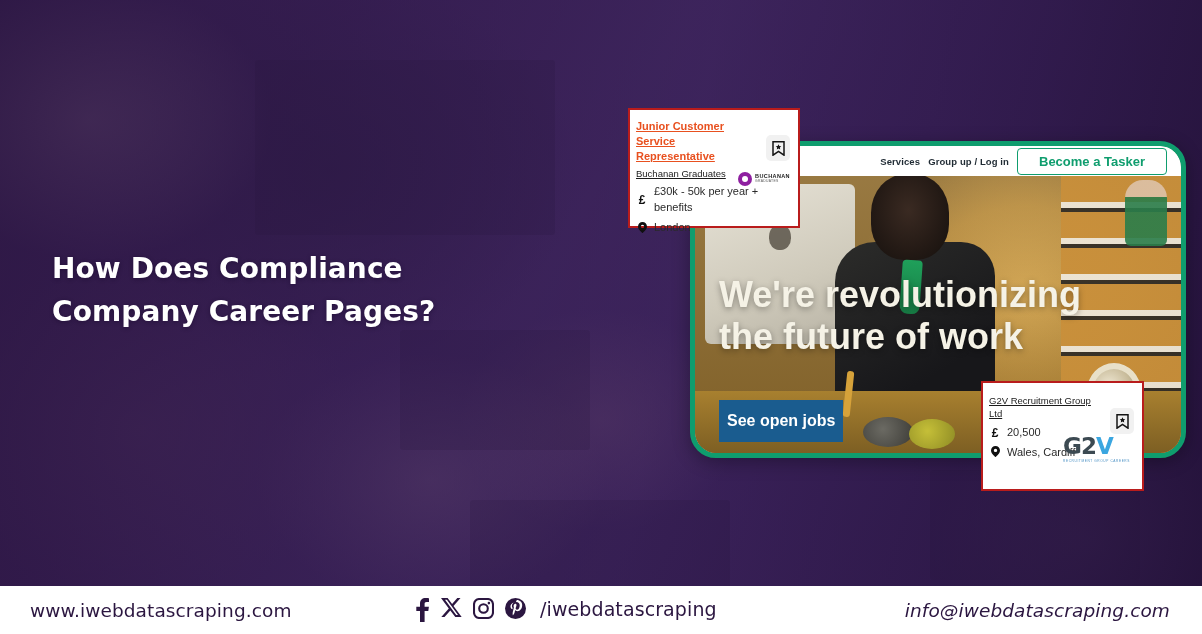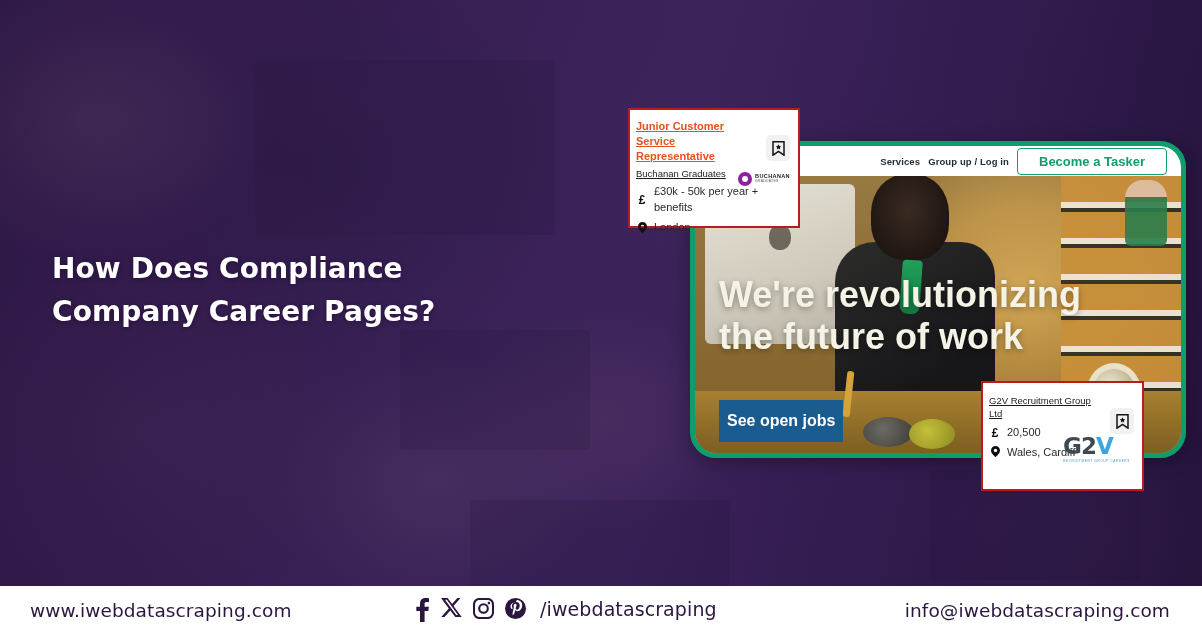--- a/index.html
+++ b/index.html
@@ -266,21 +266,21 @@
     display: flex; align-items: center;
     color: #2b1640;
     font-family: "DejaVu Sans", sans-serif;
   }
   .footer-url { position: absolute; left: 30px; font-size: 18.5px; letter-spacing: .1px; }
   .footer-social {
     position: absolute; left: 415px; display: flex; align-items: flex-start; gap: 11px;
   }
   .footer-social svg { display:block; fill: #2b1640; }
   .footer-handle { font-size: 19px; margin-left: 3px; letter-spacing: .1px; }
-  .footer-email { position: absolute; right: 32px; font-size: 18.5px; letter-spacing: .1px; }
+  .footer-email { position: absolute; right: 32px; font-size: 18.5px; letter-spacing: .1px; font-style: italic; }
 </style>
 </head>
 <body>
 
 <div id="banner">
 
   <div class="bg-photo">
     <div class="ph dark" style="left:255px;top:60px;width:300px;height:175px;"></div>
     <div class="ph" style="left:265px;top:70px;width:280px;height:155px;opacity:.07;"></div>
     <div class="ph dark" style="left:400px;top:330px;width:190px;height:120px;"></div>

